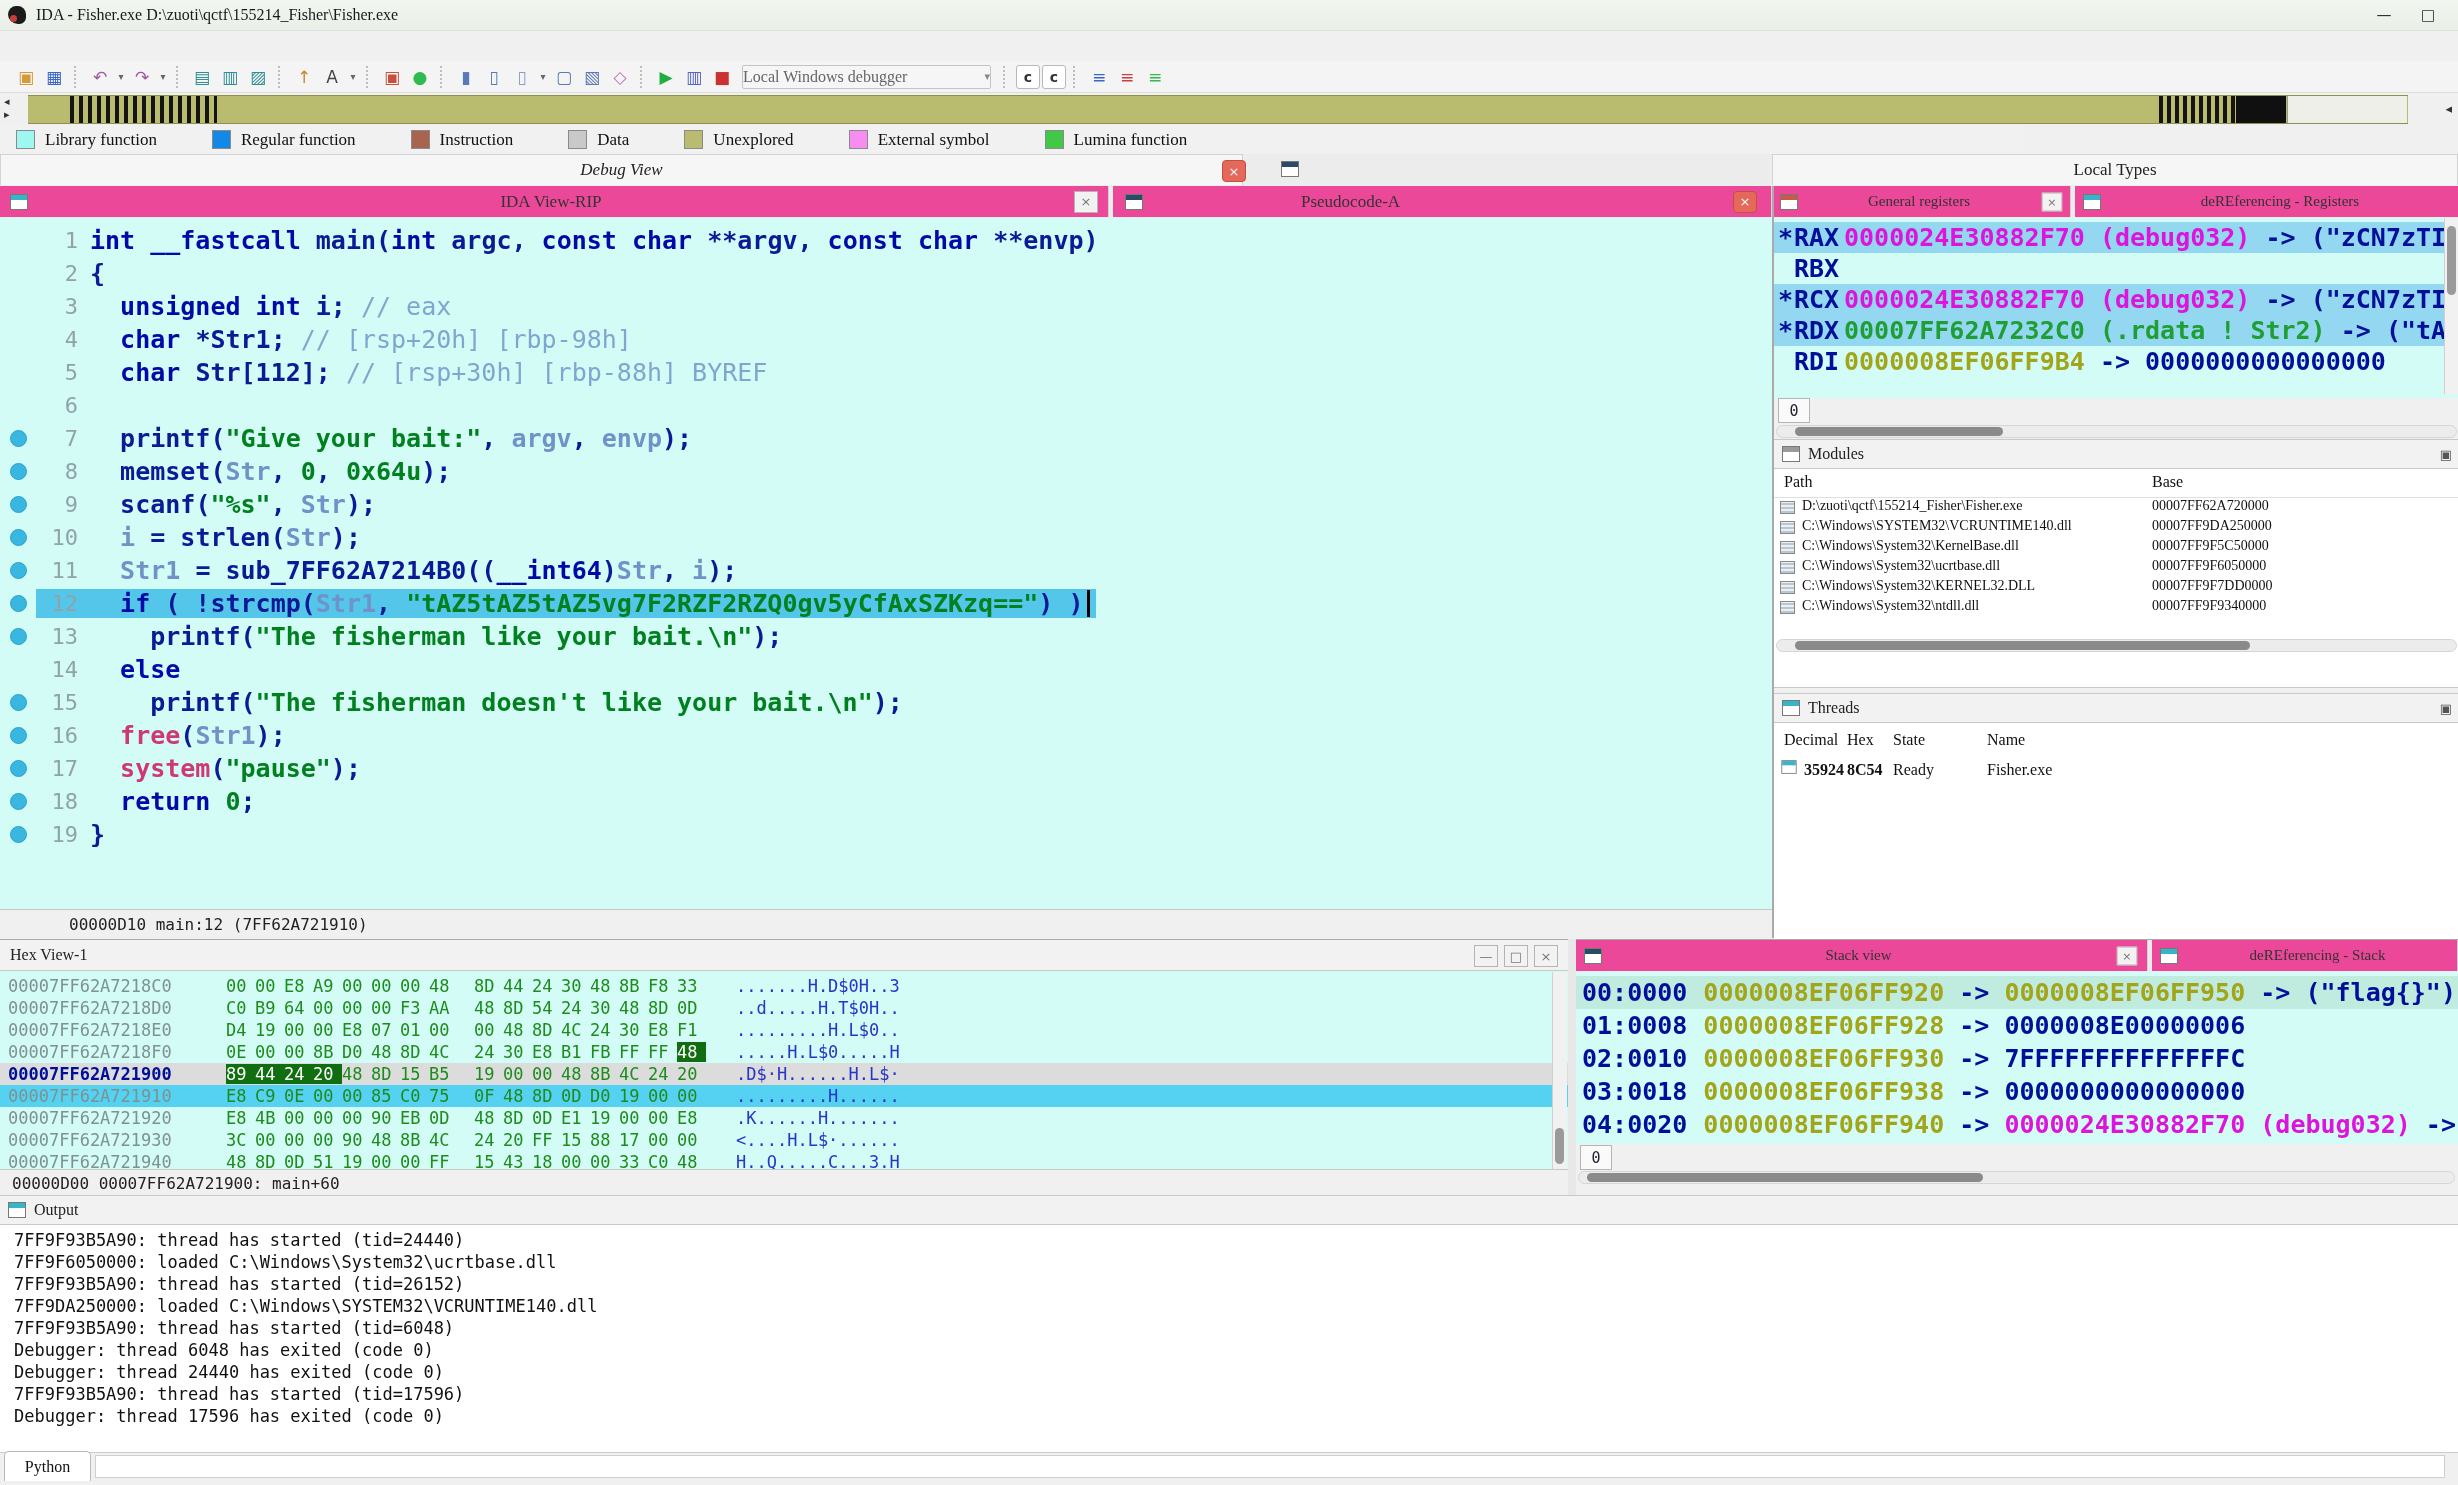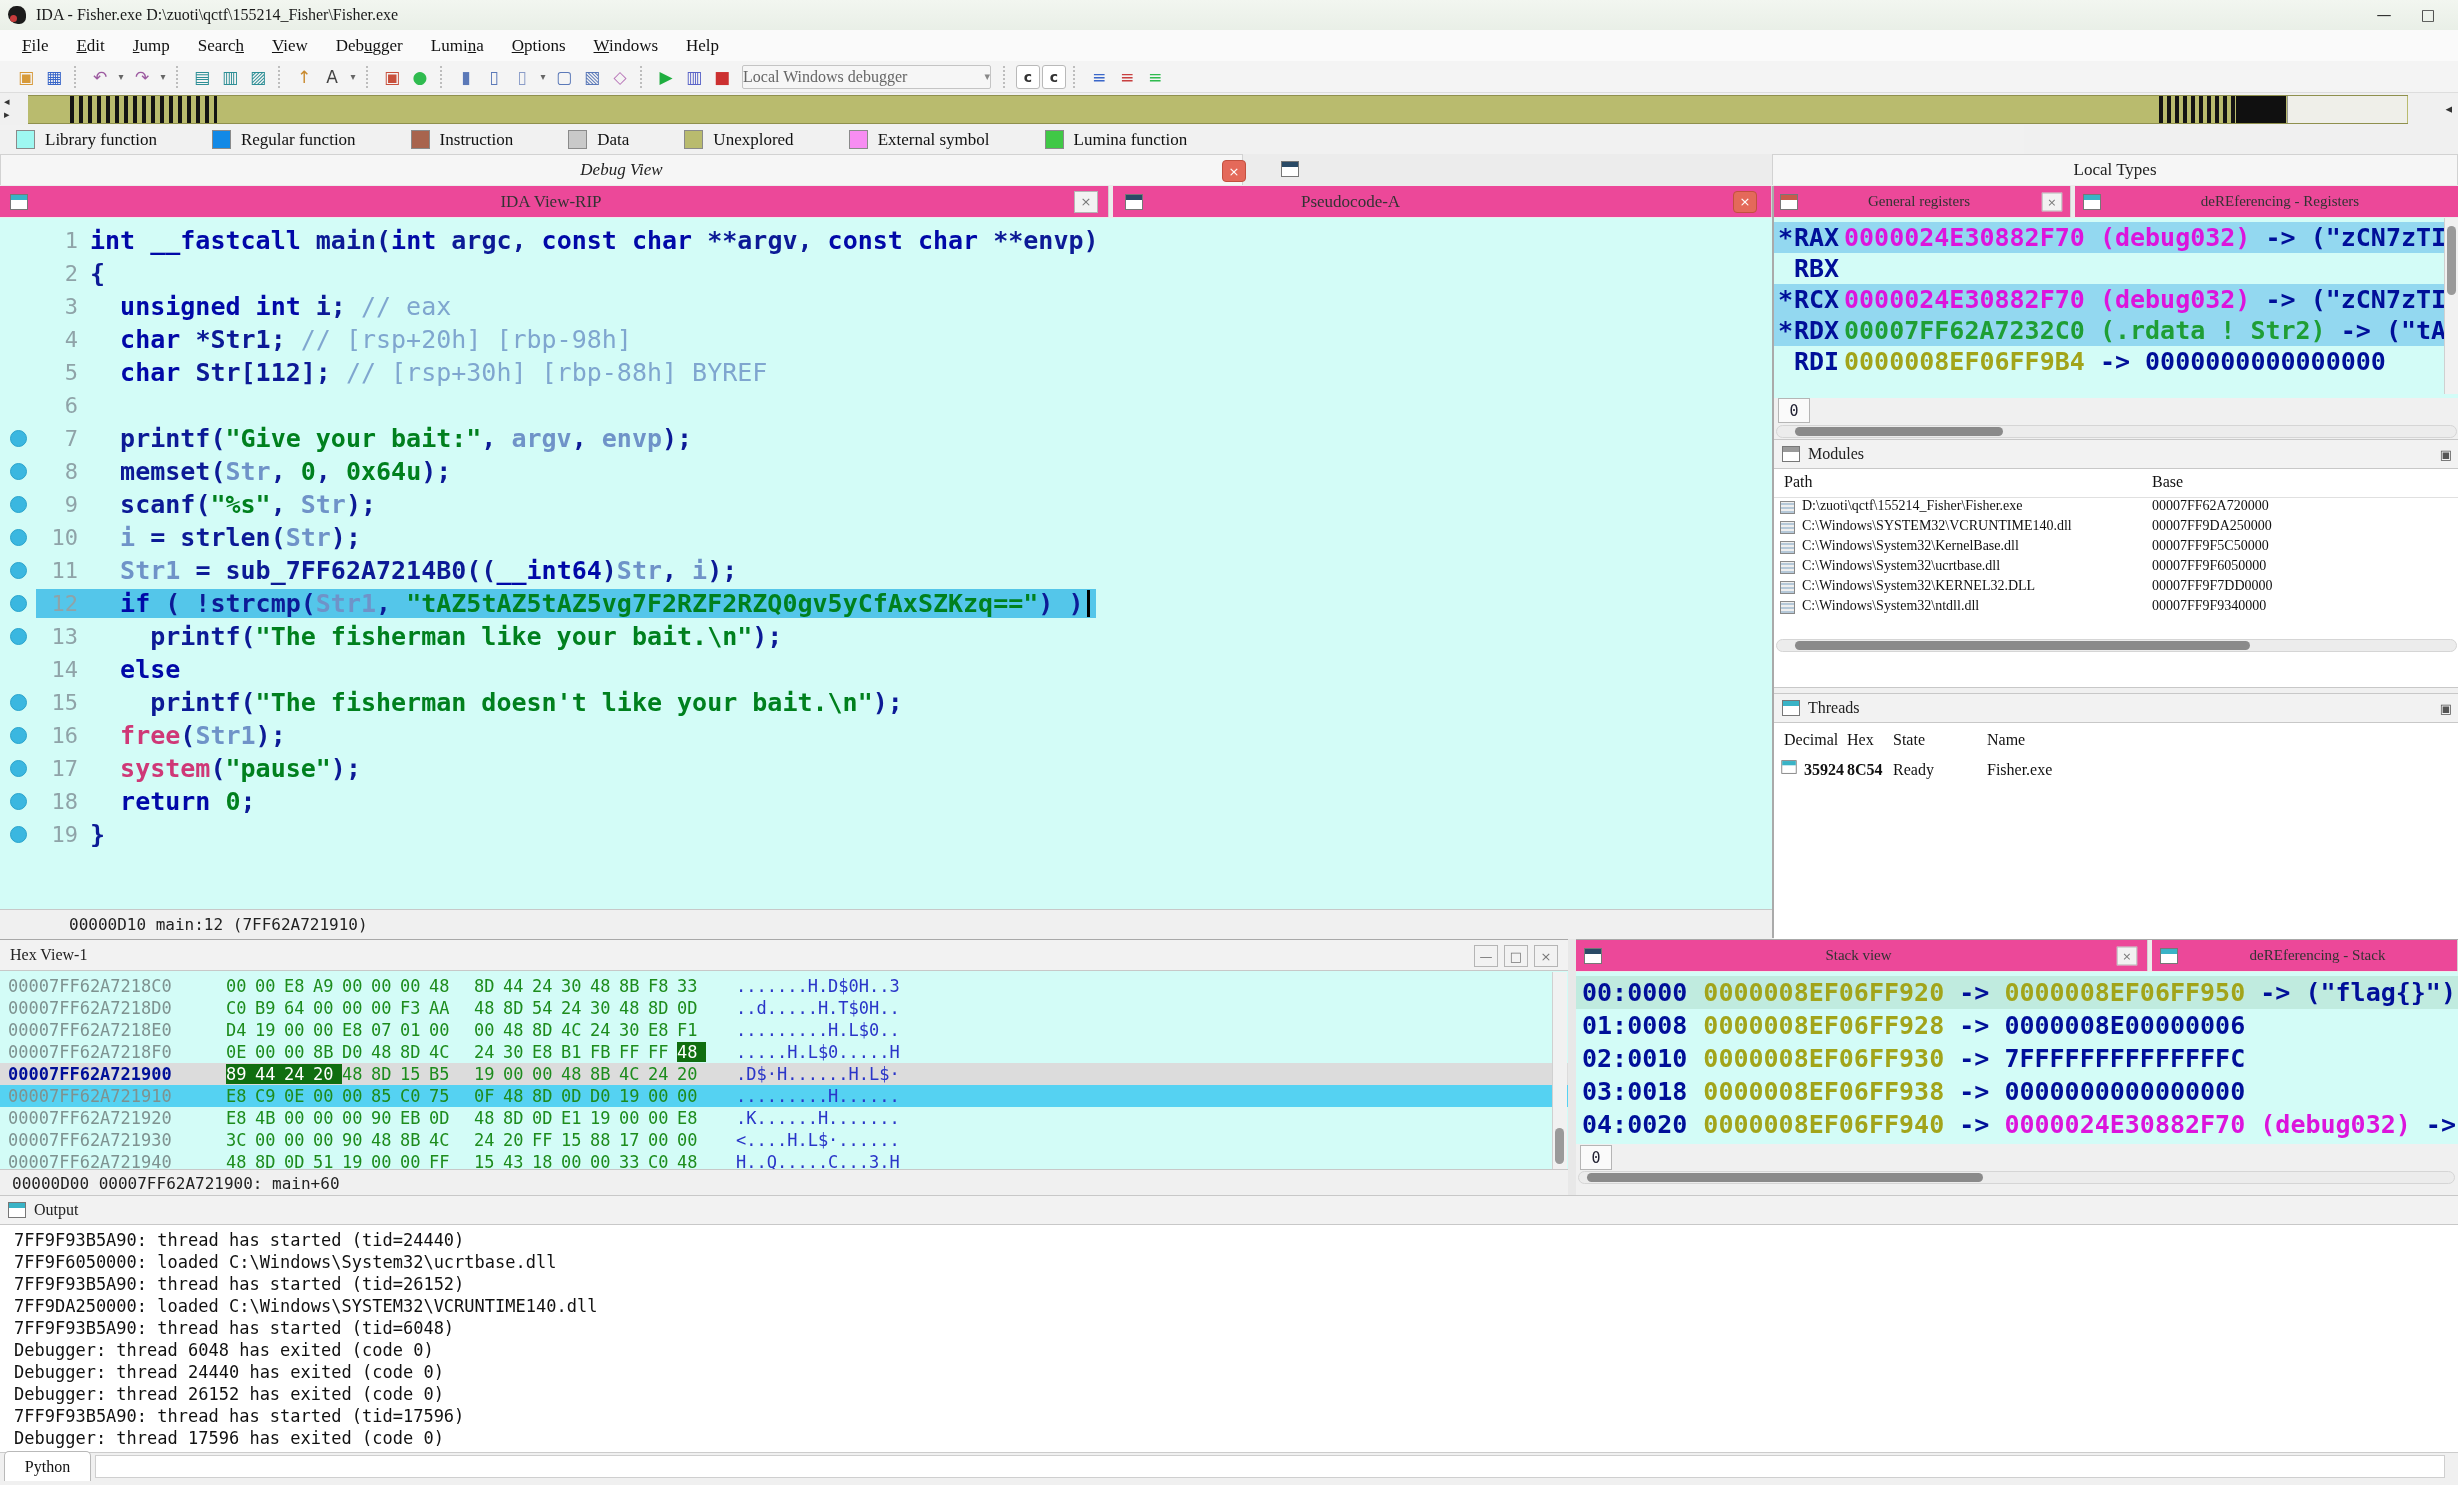--- a/index.html
+++ b/index.html
@@ -150,32 +150,20 @@
 
   <div class="titlebar">
     <span class="appicon"></span>
     <span class="title">IDA - Fisher.exe D:\zuoti\qctf\155214_Fisher\Fisher.exe</span>
     <div class="winbtns">
       <span class="wbtn">—</span>
       <span class="wbtn">□</span>
     </div>
   </div>
 
-  <div class="menubar" id="menubar">
-      <div class="menu-item"><u>F</u>ile</div>
-      <div class="menu-item"><u>E</u>dit</div>
-      <div class="menu-item"><u>J</u>ump</div>
-      <div class="menu-item">Searc<u>h</u></div>
-      <div class="menu-item"><u>V</u>iew</div>
-      <div class="menu-item">Deb<u>u</u>gger</div>
-      <div class="menu-item">Lumi<u>n</u>a</div>
-      <div class="menu-item"><u>O</u>ptions</div>
-      <div class="menu-item"><u>W</u>indows</div>
-      <div class="menu-item">Help</div>
-    </div>
 
   <div class="toolbar" id="toolbar">
       <div class="tbtn" style="color: rgb(215, 154, 58);">▣</div>
       <div class="tbtn" style="color: rgb(58, 103, 201);">▦</div>
       <div class="tsep"></div>
       <div class="tbtn" style="color: rgb(156, 90, 160);">↶</div>
       <div class="tbtn dd" style="color: rgb(102, 102, 102);">▾</div>
       <div class="tbtn" style="color: rgb(156, 90, 160);">↷</div>
       <div class="tbtn dd" style="color: rgb(102, 102, 102);">▾</div>
       <div class="tsep"></div>
@@ -460,21 +448,20 @@
       <span>Output</span>
     </div>
     <div class="out-body" id="outlines" style="padding-top: 4px;">
         <div class="out-line">7FF9F93B5A90: thread has started (tid=24440)</div>
         <div class="out-line">7FF9F6050000: loaded C:\Windows\System32\ucrtbase.dll</div>
         <div class="out-line">7FF9F93B5A90: thread has started (tid=26152)</div>
         <div class="out-line">7FF9DA250000: loaded C:\Windows\SYSTEM32\VCRUNTIME140.dll</div>
         <div class="out-line">7FF9F93B5A90: thread has started (tid=6048)</div>
         <div class="out-line">Debugger: thread 6048 has exited (code 0)</div>
         <div class="out-line">Debugger: thread 24440 has exited (code 0)</div>
-        <div class="out-line">Debugger: thread 26152 has exited (code 0)</div>
         <div class="out-line">7FF9F93B5A90: thread has started (tid=17596)</div>
         <div class="out-line">Debugger: thread 17596 has exited (code 0)</div>
       </div>
   </div>
   <div class="python-row">
     <div class="py-tab">Python</div>
     <div class="py-input"></div>
   </div>
 
 </div>

